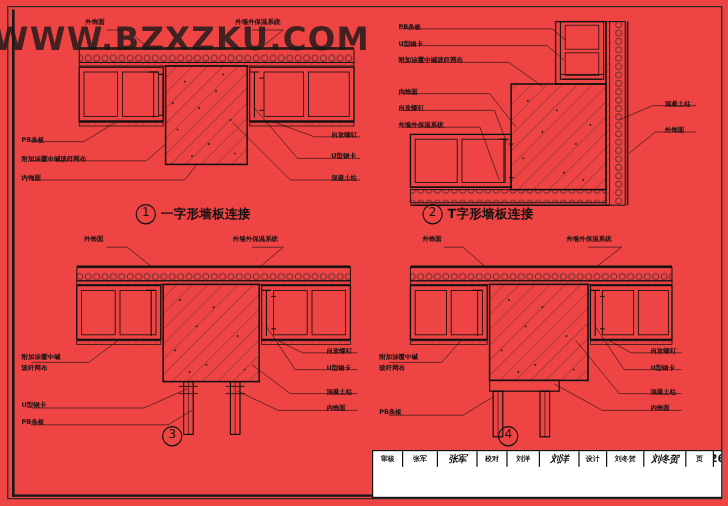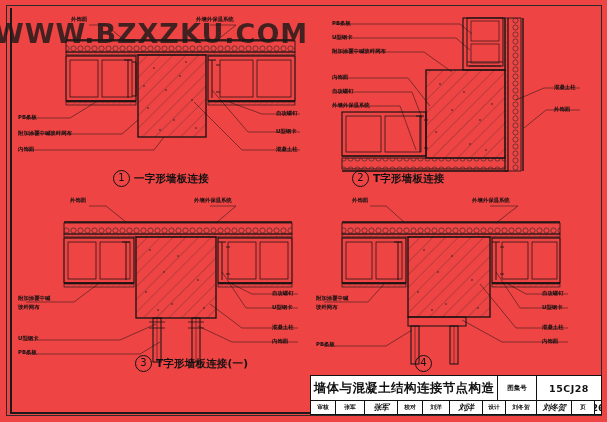--- a/index.html
+++ b/index.html
@@ -298,21 +298,20 @@
     <div class="lbl" style="left:4px;top:143px;">U型钢卡</div>
     <div class="lbl" style="left:4px;top:157px;">PB条板</div>
     <div class="lbl" style="left:258px;top:98px;">自攻螺钉</div>
     <div class="lbl" style="left:258px;top:112px;">U型钢卡</div>
     <div class="lbl" style="left:258px;top:132px;">混凝土柱</div>
     <div class="lbl" style="left:258px;top:146px;">内饰面</div>
   </div>
 
   <div class="caption c3">
     <div class="cap-num">3</div>
-    <div class="cap-txt">T字形墙板连接(一)</div>
   </div>
 
   <div class="panel p4">
     <svg viewBox="0 0 290 182" xmlns="http://www.w3.org/2000/svg">
       <defs>
         <pattern id="conc4" width="9" height="9" patternUnits="userSpaceOnUse" patternTransform="rotate(45)">
           <line x1="0" y1="0" x2="0" y2="9" stroke="#222" stroke-width="0.5"></line>
         </pattern>
         <pattern id="ins4" width="7" height="11" patternUnits="userSpaceOnUse">
           <circle cx="3.5" cy="5.5" r="2.6" fill="none" stroke="#222" stroke-width="0.6"></circle>
@@ -378,25 +377,20 @@
     <div class="lbl" style="left:230px;top:112px;">U型钢卡</div>
     <div class="lbl" style="left:230px;top:132px;">混凝土柱</div>
     <div class="lbl" style="left:230px;top:146px;">内饰面</div>
   </div>
 
   <div class="caption c4">
     <div class="cap-num">4</div>
   </div>
 
   <div class="titleblock">
-    <div class="tb-row1">
-      <div class="tb-title">墙体与混凝土结构连接节点构造</div>
-      <div class="tb-k">图集号</div>
-      <div class="tb-v">15CJ28</div>
-    </div>
     <div class="tb-row2">
       <div class="sg" style="flex:0 0 24px;">审核</div>
       <div class="sg" style="flex:0 0 28px;">张军</div>
       <div class="sg sig" style="flex:0 0 32px;">张军</div>
       <div class="sg" style="flex:0 0 24px;">校对</div>
       <div class="sg" style="flex:0 0 26px;">刘洋</div>
       <div class="sg sig" style="flex:0 0 32px;">刘洋</div>
       <div class="sg" style="flex:0 0 22px;">设计</div>
       <div class="sg" style="flex:0 0 30px;">刘冬贺</div>
       <div class="sg sig" style="flex:0 0 34px;">刘冬贺</div>

